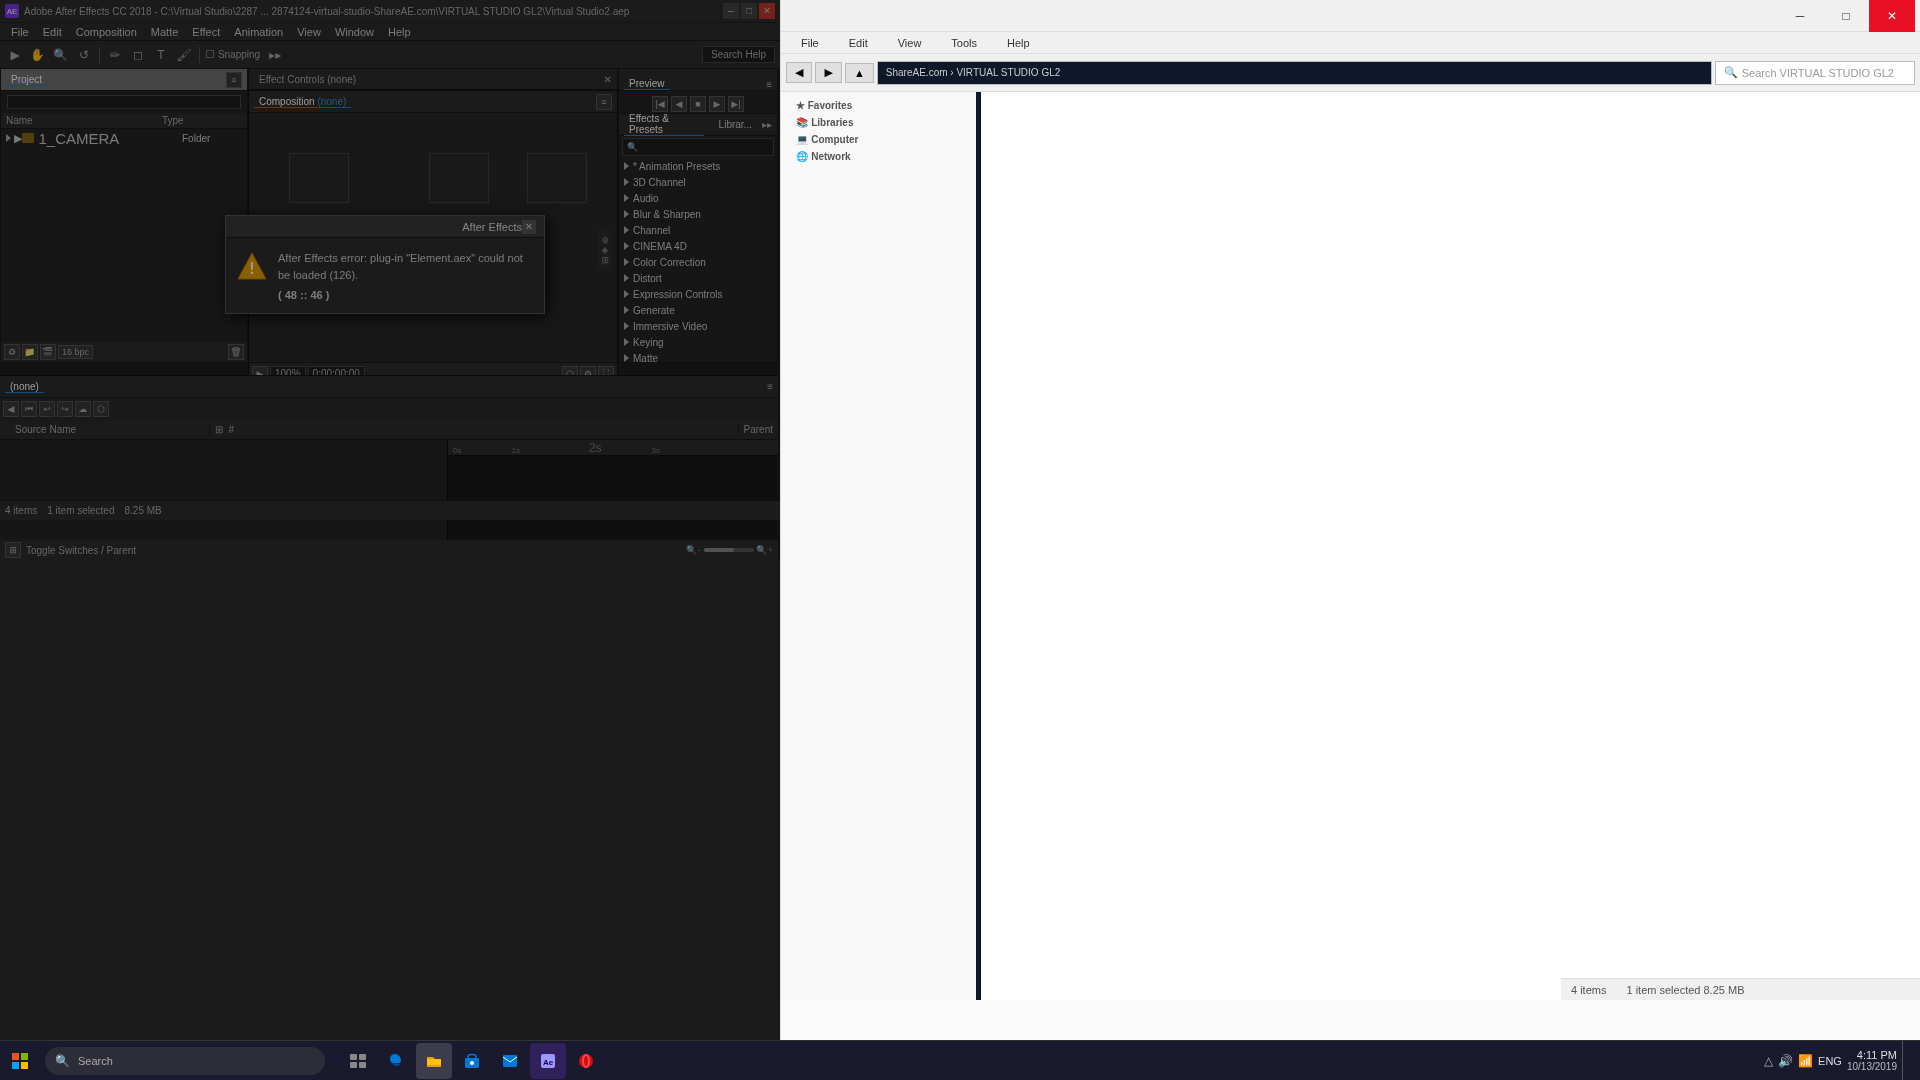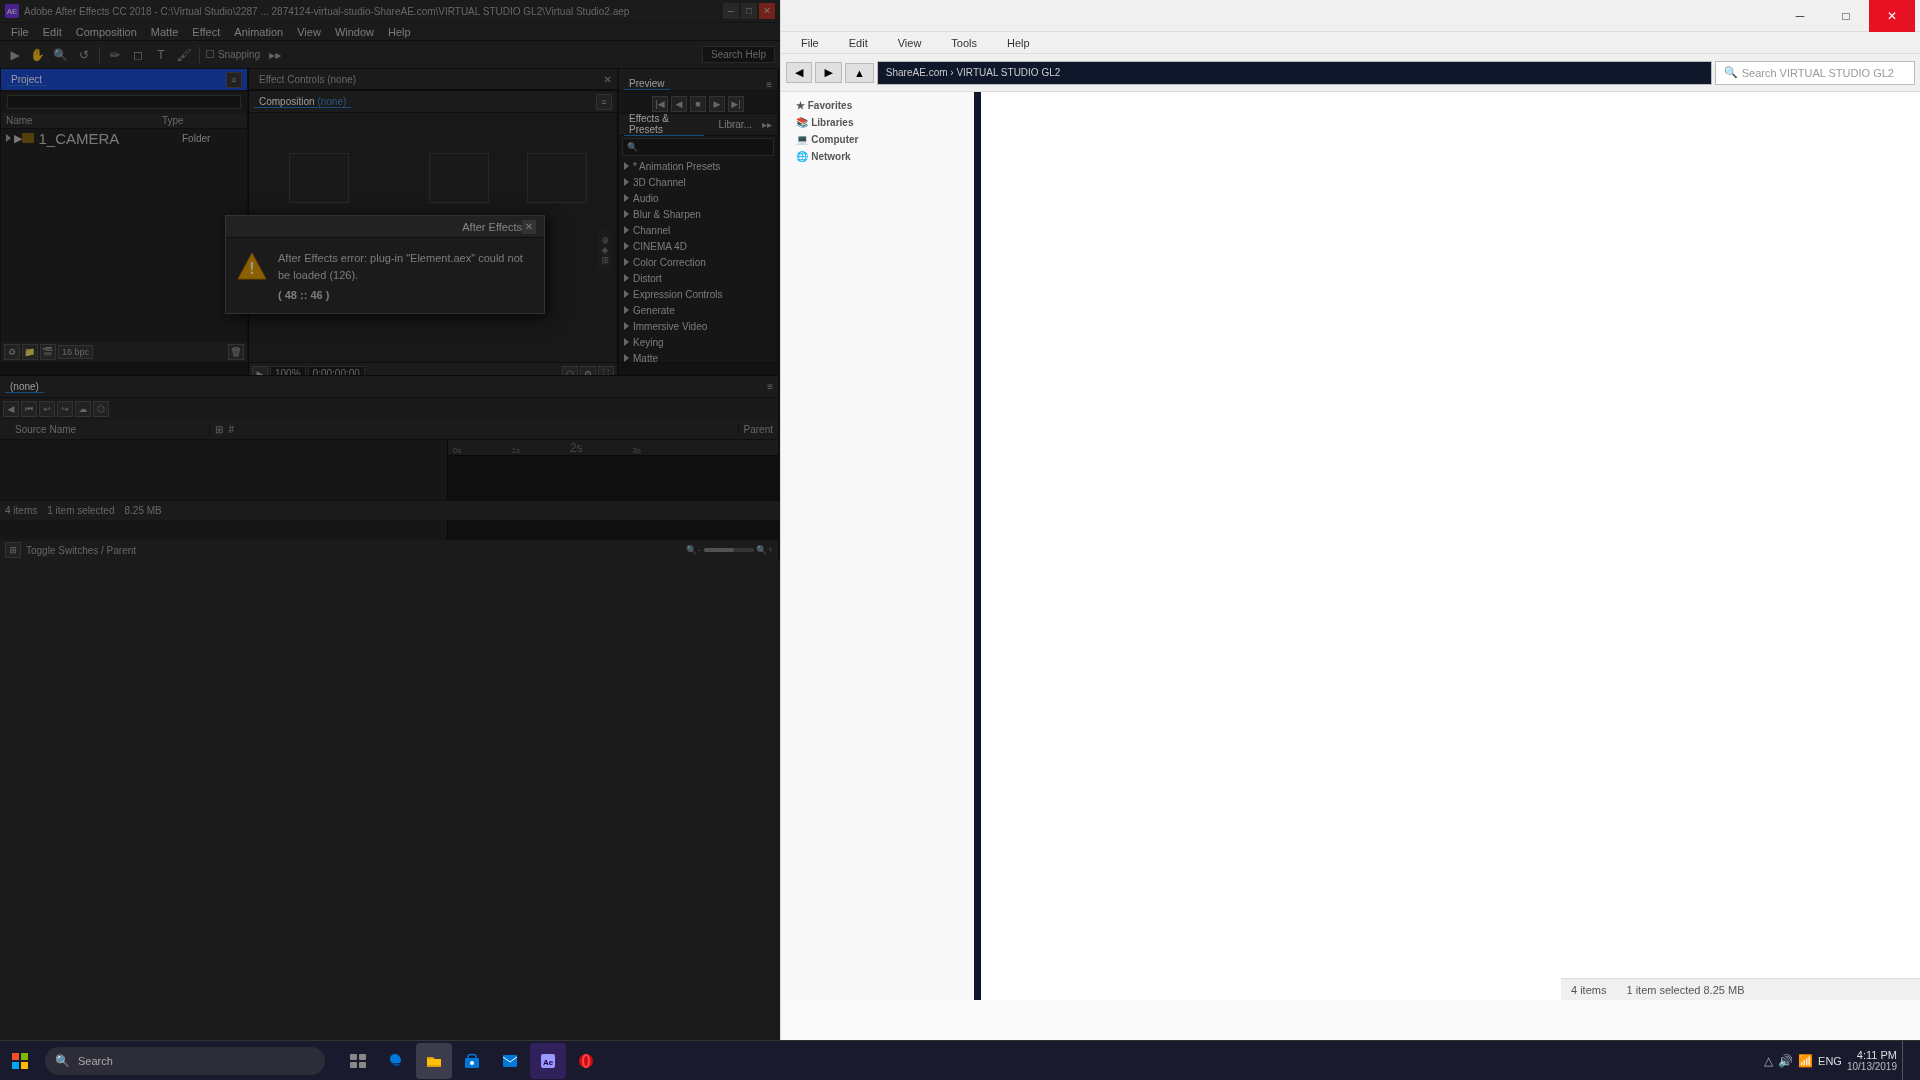--- a/index.html
+++ b/index.html
@@ -128,21 +128,21 @@
     #project-panel {
       position: absolute;
       top: 68px; left: 0;
       width: 248px;
       height: 295px;
       background: #252525;
       border: 1px solid #1a1a1a;
     }
     #project-header {
       height: 22px;
-      background: #1d4ed8;
+      background: #737373;
       display: flex;
       align-items: center;
       padding: 0 5px;
       gap: 22px;
       border-bottom: 1px solid #1a1a1a;
     }
     #effect-controls-panel {
       position: absolute;
       top: 68px; left: 248px;
       width: 370px;
@@ -582,21 +582,21 @@
       font-size: 11px;
       color: #999;
     }
     #explorer-content {
       display: flex;
       height: calc(1040px - 132px);
     }
     #explorer-nav {
       width: 200px;
       background: #f8f8f8;
-      border-right: 7px solid #0f172a;
+      border-right: 5px solid #0f172a;
       padding: 5px 0;
     }
     #explorer-main {
       flex: 1;
       background: white;
       padding: 10px;
     }
     #explorer-status {
       height: 22px;
       background: #f0f0f0;
@@ -898,21 +898,21 @@
     <div id="timeline-track-area">
       <div id="track-labels">
         
       </div>
       <div id="track-content">
         <div id="timeline-ruler">
 
           <div style="display:flex;height:100%;align-items:flex-end;padding:0 5px;gap:50px;">
             <span style="font-size:8px;color:#777;">0s</span>
             <span style="font-size:8px;color:#777;">1s</span>
-            <span style="font-size:12px;color:#777;">2s</span>
+            <span style="font-size:12px;color:#777;margin-left:19px;">2s</span>
             <span style="font-size:8px;color:#777;">3s</span>
           </div>
         </div>
         <div id="timeline-scroll">
           <div id="timeline-scroll-thumb"></div>
         </div>
       </div>
     </div>
     <div id="timeline-bottom">
       <button class="small-btn">⊞</button>

